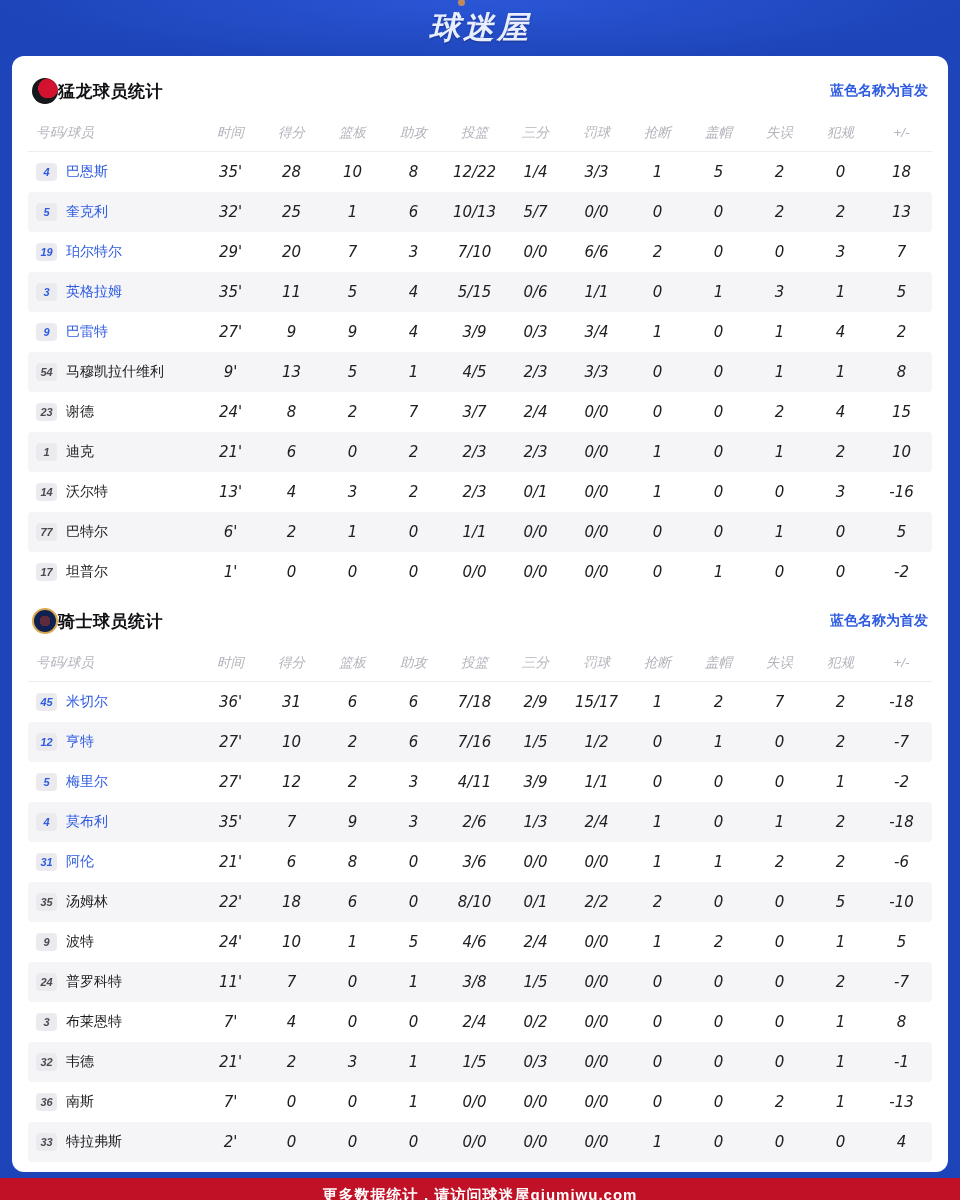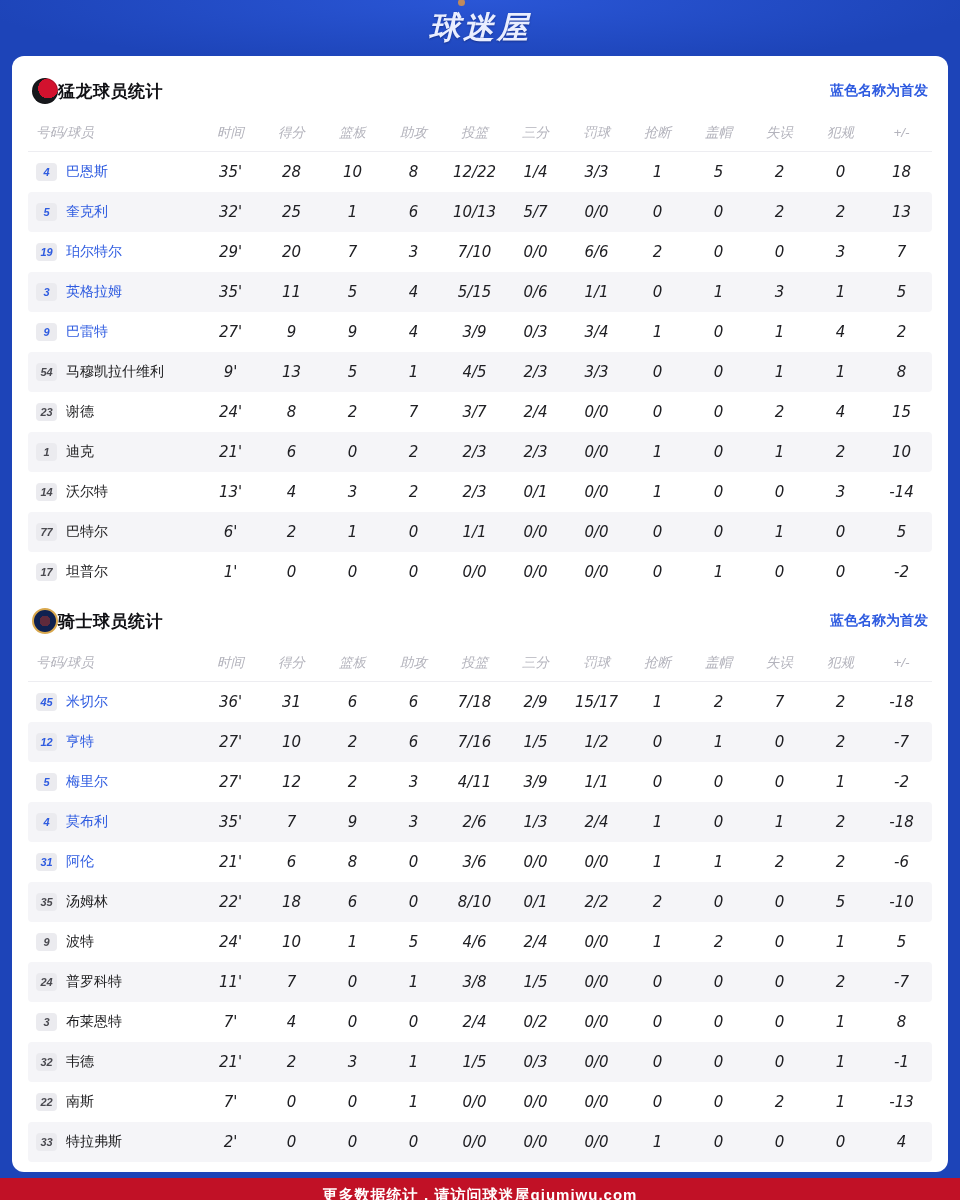--- a/index.html
+++ b/index.html
@@ -296,21 +296,21 @@
               <div class="cell">4</div>
               <div class="cell">3</div>
               <div class="cell">2</div>
               <div class="cell">2/3</div>
               <div class="cell">0/1</div>
               <div class="cell">0/0</div>
               <div class="cell">1</div>
               <div class="cell">0</div>
               <div class="cell">0</div>
               <div class="cell">3</div>
-              <div class="cell">-14</div>
+              <div class="cell">-16</div>
             </div>
             <div class="row alt">
               <div class="pcell">
                 <span class="badge">77</span>
                 <span class="pname">巴特尔</span>
               </div>
               <div class="cell">6'</div>
               <div class="cell">2</div>
               <div class="cell">1</div>
               <div class="cell">0</div>
@@ -545,21 +545,21 @@
               <div class="cell">0/3</div>
               <div class="cell">0/0</div>
               <div class="cell">0</div>
               <div class="cell">0</div>
               <div class="cell">0</div>
               <div class="cell">1</div>
               <div class="cell">-1</div>
             </div>
             <div class="row">
               <div class="pcell">
-                <span class="badge">22</span>
+                <span class="badge">36</span>
                 <span class="pname">南斯</span>
               </div>
               <div class="cell">7'</div>
               <div class="cell">0</div>
               <div class="cell">0</div>
               <div class="cell">1</div>
               <div class="cell">0/0</div>
               <div class="cell">0/0</div>
               <div class="cell">0/0</div>
               <div class="cell">0</div>

